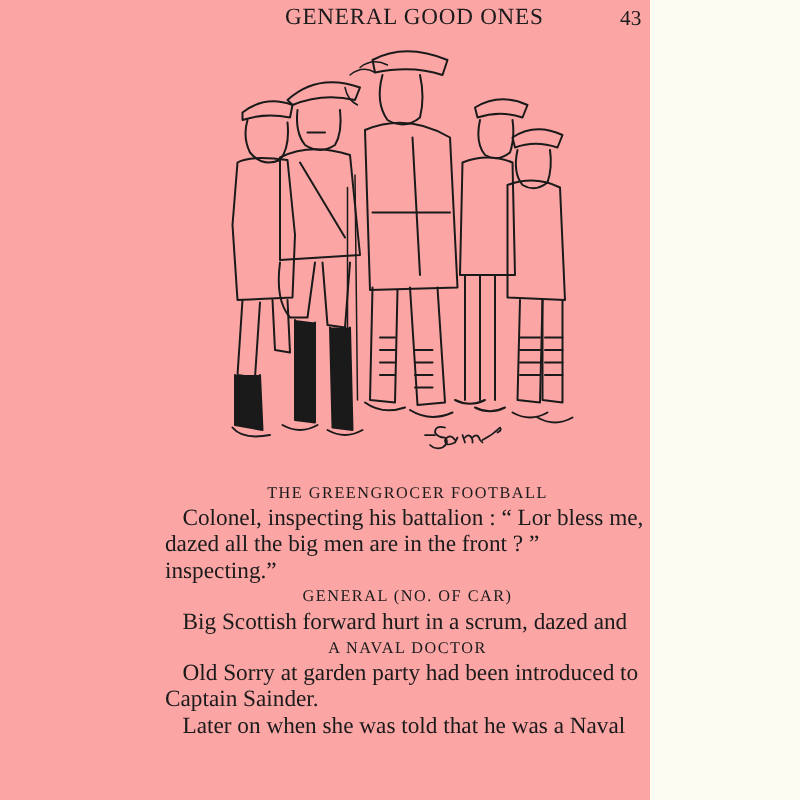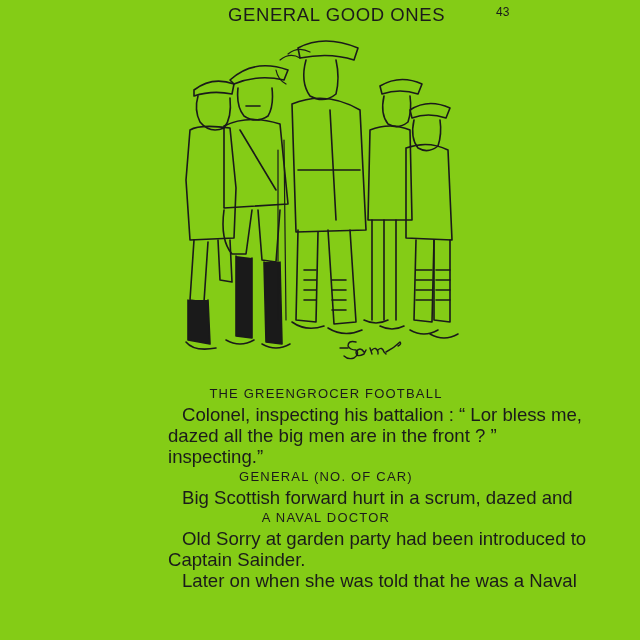--- a/index.html
+++ b/index.html
@@ -5,38 +5,38 @@
     html, body {
       margin: 0;
       padding: 0;
       width: 640px;
       height: 640px;
       background: #fdfcf3;
       overflow: hidden;
     }
     .page {
       position: relative;
-      width: 640px;
+      width: 520px;
       height: 640px;
-      background: #84cc16;
-      font-family: Liberation Sans, sans-serif;
+      background: #fca5a5;
+      font-family: Liberation Serif, serif;
       color: #1b1b1b;
     }
     .running-head {
       position: absolute;
       top: 4px;
       left: 228px;
       font-size: 18.5px;
       letter-spacing: 0.6px;
     }
     .page-number {
       position: absolute;
       top: 5px;
       left: 496px;
-      font-size: 12px;
+      font-size: 17px;
     }
     .illustration {
       position: absolute;
       left: 180px;
       top: 30px;
       width: 290px;
       height: 350px;
     }
     .text-block {
       position: absolute;
@@ -50,21 +50,20 @@
       text-align: center;
       font-size: 13px;
       letter-spacing: 1.2px;
       line-height: 20px;
       font-variant: small-caps;
       text-transform: none;
     }
     .line {
       display: block;
       white-space: nowrap;
-      margin-left: 36px;
     }
     .indent { padding-left: 14px; }
   </style>
 </head>
 <body>
 
 <div class="page">
 
   <div class="running-head">GENERAL GOOD ONES</div>
   <div class="page-number">43</div>

